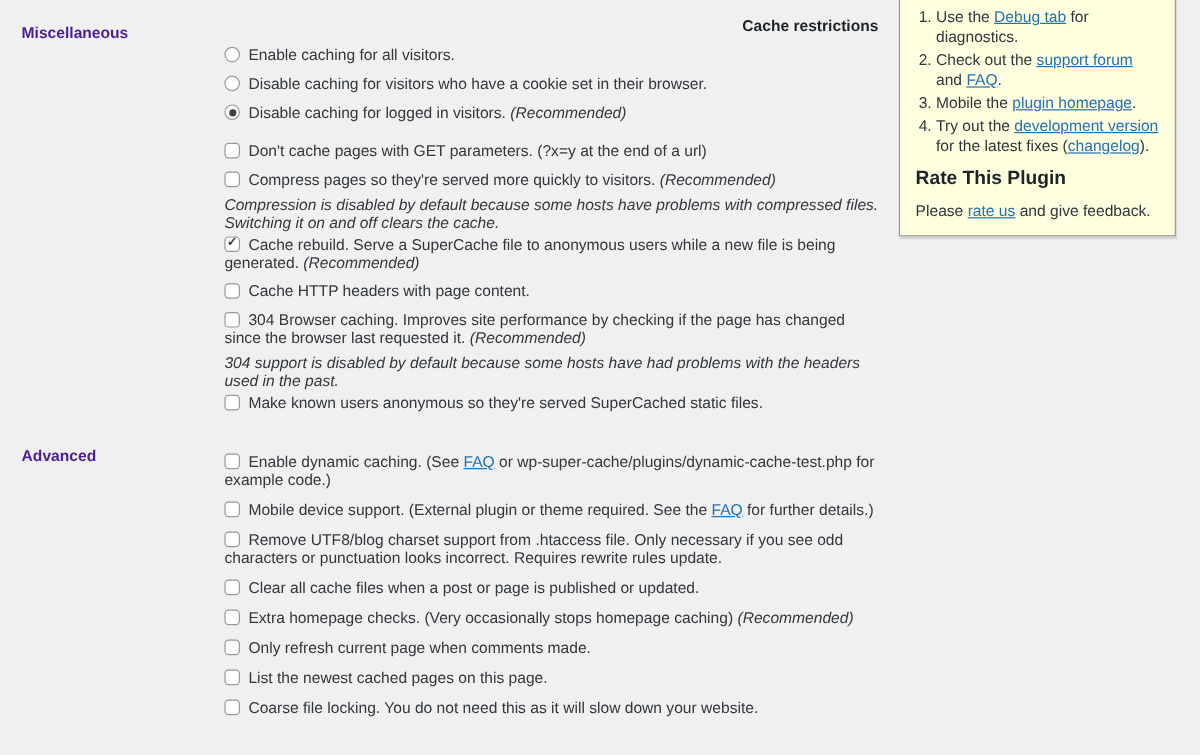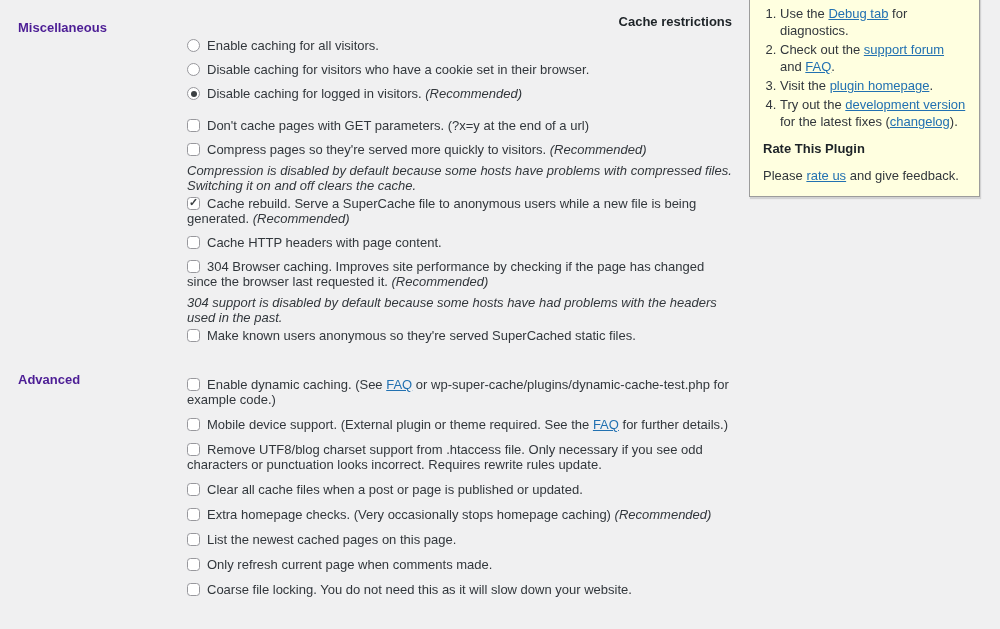--- a/index.html
+++ b/index.html
@@ -34,21 +34,21 @@
   .radio.checked::after{content:"";position:absolute;left:2.5px;top:2.5px;width:6px;height:6px;border-radius:50%;background:#3c4043;}
 
   .it{font-style:italic;}
   a.lnk{color:#2271b1;text-decoration:underline;cursor:pointer;text-align:center;}
 
   .help-box{position:absolute;left:749px;top:-20px;width:231px;box-sizing:border-box;
         background:#ffffe0;border:1px solid #9c9c9c;padding:24px 13px 2px;
         box-shadow:1px 2px 1px rgba(0,0,0,0.12);}
   .help-box ol{margin:0 0 10px;padding-left:17px;}
   .help-box li{line-height:17px;margin-bottom:2px;}
-  .help-box h4{margin:0 0 10px;font-size:13px;line-height:17px;color:#1d2327;}
+  .help-box h4{margin:0 0 10px;font-size:16px;line-height:17px;color:#1d2327;}
   .help-box p{margin:0 0 10px;line-height:17px;}
 </style>
 </head>
 <body>
 
 <div class="form-area" id="form-area">
     <div class="section section-miscellaneous">
       <div class="label-col">Miscellaneous</div>
       <div class="content-col">
         <div class="block-heading"><span>Cache restrictions</span></div>
@@ -66,29 +66,29 @@
       </div>
     </div>
     <div class="section section-advanced">
       <div class="label-col">Advanced</div>
       <div class="content-col">
         <div class="opt"><span class="ctrl checkbox"></span><span>Enable dynamic caching. (See </span><a class="lnk">FAQ</a><span> or wp-super-cache/plugins/dynamic-cache-test.php for example code.)</span></div>
         <div class="opt"><span class="ctrl checkbox"></span><span>Mobile device support. (External plugin or theme required. See the </span><a class="lnk">FAQ</a><span> for further details.)</span></div>
         <div class="opt"><span class="ctrl checkbox"></span><span>Remove UTF8/blog charset support from .htaccess file. Only necessary if you see odd characters or punctuation looks incorrect. Requires rewrite rules update.</span></div>
         <div class="opt"><span class="ctrl checkbox"></span><span>Clear all cache files when a post or page is published or updated.</span></div>
         <div class="opt"><span class="ctrl checkbox"></span><span>Extra homepage checks. (Very occasionally stops homepage caching) </span><span class="it">(Recommended)</span></div>
+        <div class="opt"><span class="ctrl checkbox"></span><span>Only refresh current page when comments made.</span></div>
         <div class="opt"><span class="ctrl checkbox"></span><span>List the newest cached pages on this page.</span></div>
-        <div class="opt"><span class="ctrl checkbox"></span><span>Only refresh current page when comments made.</span></div>
         <div class="opt"><span class="ctrl checkbox"></span><span>Coarse file locking. You do not need this as it will slow down your website.</span></div>
       </div>
     </div>
   </div>
 
 <div class="help-box">
   <ol id="help-list">
       <li><span>Use the </span><a class="lnk">Debug tab</a><span> for diagnostics.</span></li>
       <li><span>Check out the </span><a class="lnk">support forum</a><span> and </span><a class="lnk">FAQ</a><span>.</span></li>
-      <li><span>Visit the </span><a class="lnk">plugin homepage</a><span>.</span></li>
+      <li><span>Mobile the </span><a class="lnk">plugin homepage</a><span>.</span></li>
       <li><span>Try out the </span><a class="lnk">development version</a><span> for the latest fixes (</span><a class="lnk">changelog</a><span>).</span></li>
     </ol>
   <h4>Rate This Plugin</h4>
   <p id="rate-text"><span>Please </span><a class="lnk">rate us</a><span> and give feedback.</span></p>
 </div>
 
 </body></html>

